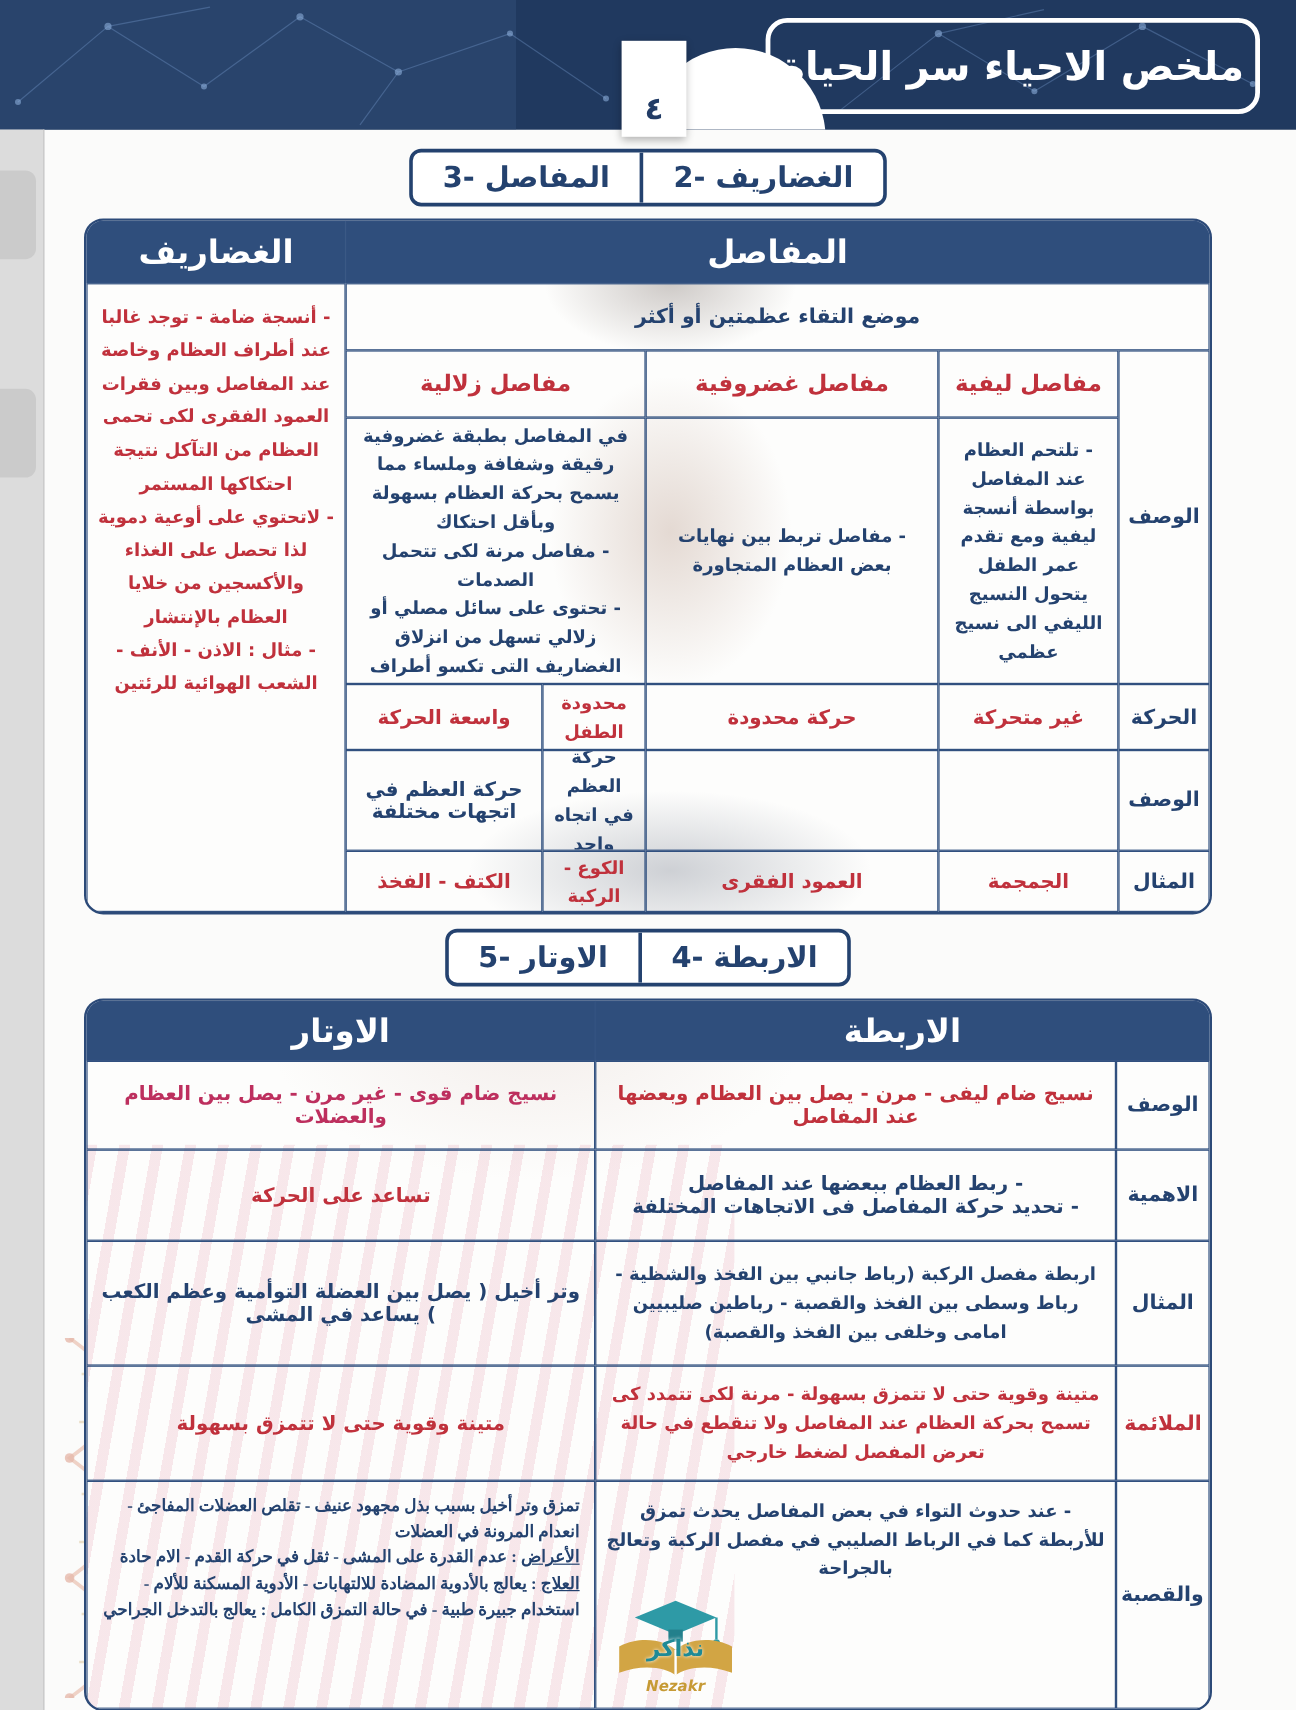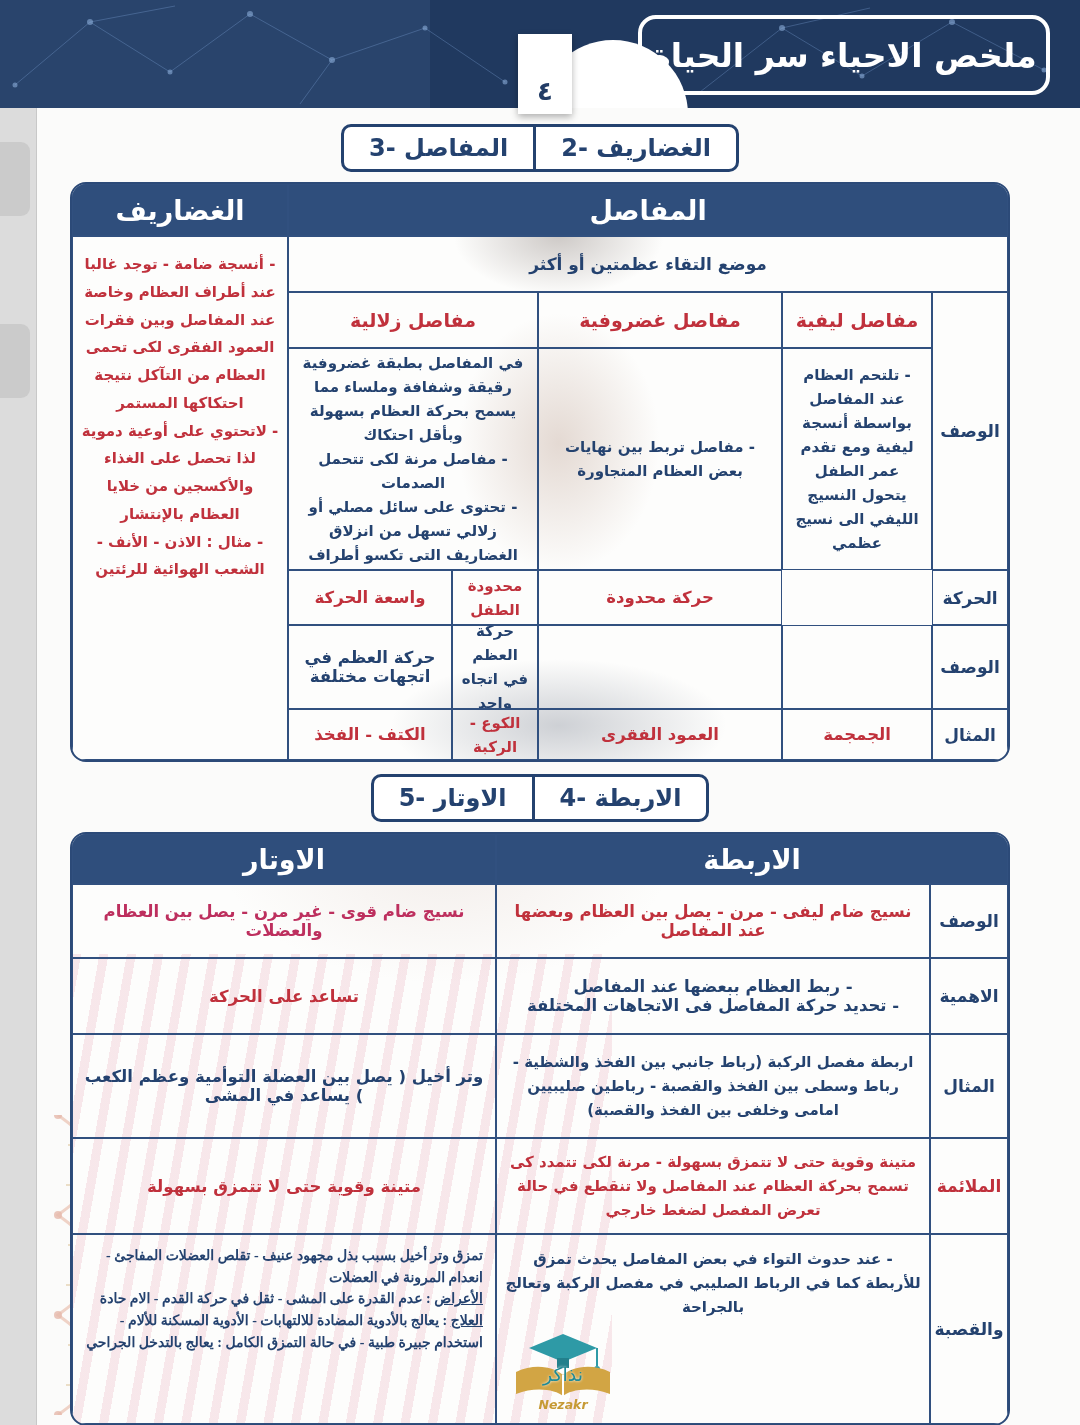--- a/index.html
+++ b/index.html
@@ -56,21 +56,21 @@
         repeating-linear-gradient(100deg, rgba(222,132,155,.18) 0 9px, rgba(255,255,255,0) 9px 27px),
         radial-gradient(ellipse 320px 180px at 40% 4%, rgba(210,185,175,.22), rgba(210,185,175,0) 70%);
       background-size:540px 470px,100% 100%;
       background-position:left bottom,center top;
       background-repeat:no-repeat;
       background-color:#fdfdfc;}
 
   
   .dna{position:absolute;left:38px;top:1115px;z-index:0;opacity:.45;}
   .watermark{position:absolute;top:1332px;left:478px;width:170px;text-align:center;z-index:4;direction:ltr;}
-  .wm-ar{position:absolute;top:31px;left:0;width:100%;color:#1f8a96;font-size:19px;font-weight:normal;text-shadow:0 0 3px #fff;}
+  .wm-ar{position:absolute;top:31px;left:0;width:100%;color:#1f8a96;font-size:19px;font-weight:bold;text-shadow:0 0 3px #fff;}
   .wm-en{margin-top:-5px;color:#c69a35;font-size:12.5px;font-style:italic;font-weight:bold;}
 </style>
 </head>
 <body>
 
 <div class="page">
 
   <header class="banner">
     <svg class="pattern" width="1080" height="108" viewBox="0 0 1080 108">
       <rect width="1080" height="108" fill="#20395f"></rect>
@@ -159,20 +159,21 @@
       <div class="c red f19" style="grid-area:3/3/4/4">مفاصل غضروفية</div>
       <div class="c red f19" style="grid-area:3/4/4/6">مفاصل زلالية</div>
 
       <div class="c pre f15" style="grid-area:4/2/5/3">- تلتحم العظام عند المفاصل بواسطة أنسجة ليفية ومع تقدم عمر الطفل يتحول النسيج الليفي الى نسيج عظمي</div>
       <div class="c pre f15" style="grid-area:4/3/5/4">- مفاصل تربط بين نهايات بعض العظام المتجاورة</div>
       <div class="c pre f15" style="grid-area:4/4/5/6">- تغطى سطح العظام المتلامسة في المفاصل بطبقة غضروفية رقيقة وشفافة وملساء مما يسمح بحركة العظام بسهولة وبأقل احتكاك
 - مفاصل مرنة لكى تتحمل الصدمات
 - تحتوى على سائل مصلي أو زلالي تسهل من انزلاق الغضاريف التى تكسو أطراف العظام</div>
 
       <div class="c f17" style="grid-area:5/1/6/2">الحركة</div>
+      <div class="c red f16" style="grid-area:5/2/6/3">غير متحركة</div>
       <div class="c red f16" style="grid-area:5/3/6/4">حركة محدودة</div>
       <div class="c red f15" style="grid-area:5/4/6/5">محدودة الطفل</div>
       <div class="c red f16" style="grid-area:5/5/6/6">واسعة الحركة</div>
 
       <div class="c f17" style="grid-area:6/1/7/2">الوصف</div>
       <div class="c" style="grid-area:6/2/7/3"></div>
       <div class="c" style="grid-area:6/3/7/4"></div>
       <div class="c f16" style="grid-area:6/5/7/6">حركة العظم في اتجهات مختلفة</div>
       <div class="c f15" style="grid-area:6/4/7/5">حركة العظم في اتجاه واحد</div>
 

